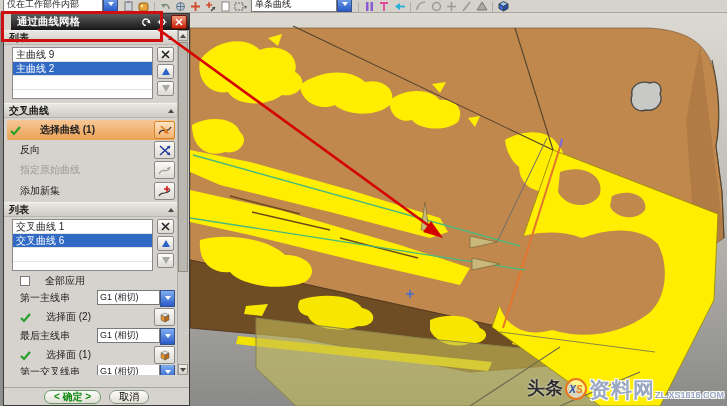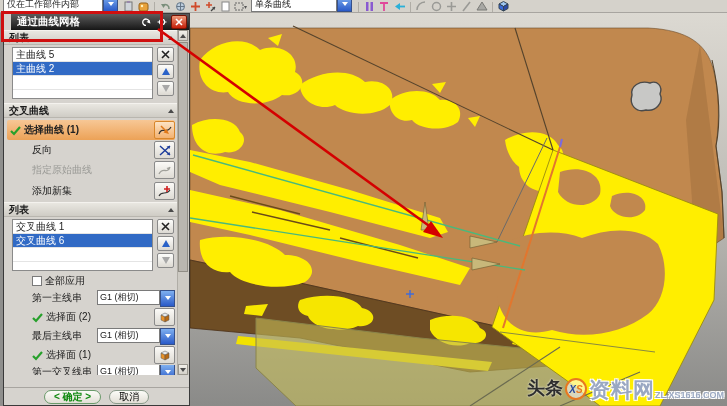--- a/index.html
+++ b/index.html
@@ -37,24 +37,24 @@
   .car-up{width:0;height:0;border-left:3px solid transparent;border-right:3px solid transparent;border-bottom:4px solid #4a4a4a;}
   .listwrap{height:56px;display:flex;padding:2px 2px 2px 8px;box-sizing:border-box;}
   .listbox{flex:1;background:#fff;border:1px solid #8a8a8a;overflow:hidden;}
   .lrow{height:13px;line-height:13px;padding-left:3px;border-bottom:1px solid #e4e4e4;white-space:nowrap;}
   .lrow.sel{background:#316ac5;color:#fff;}
   .lbtns{width:21px;display:flex;flex-direction:column;gap:2px;align-items:center;padding-left:2px;}
   .sb{width:17px;height:15px;border:1px solid #8a8a8a;border-radius:2px;
       background:linear-gradient(#fdfdfb,#dcd9d2);display:flex;align-items:center;justify-content:center;box-sizing:border-box;}
   .arr-up{width:0;height:0;border-left:4px solid transparent;border-right:4px solid transparent;border-bottom:7px solid #2a62c8;}
   .arr-dn{width:0;height:0;border-left:4px solid transparent;border-right:4px solid transparent;border-top:7px solid #a8a8a8;}
-  .row{height:20px;display:flex;align-items:center;padding:0 3px 0 8px;gap:3px;margin-left:20px;}
+  .row{height:20px;display:flex;align-items:center;padding:0 3px 0 16px;gap:15px;}
   .row .lbl{flex:1;white-space:nowrap;overflow:hidden;}
   .row.dis{color:#9a9a96;}
-  .selrow{height:20px;margin:2px 3px 0 3px;display:flex;align-items:center;gap:3px;padding-left:3px;
+  .selrow{height:20px;margin:2px 3px 0 3px;display:flex;align-items:center;gap:19px;padding-left:3px;
           background:linear-gradient(#f7c795,#eca257);border-radius:2px;}
   .selrow .lbl{flex:1;font-weight:bold;color:#222;}
   .ibtn{width:21px;height:18px;border:1px solid #8a8a8a;border-radius:2px;background:linear-gradient(#fbfaf7,#dedbd4);
         display:flex;align-items:center;justify-content:center;box-sizing:border-box;flex:0 0 auto;}
   .ibtn.hot{border:1px solid #d8862a;background:linear-gradient(#fde3c4,#f3b271);}
   .cb{width:10px;height:10px;background:#fff;border:1px solid #7a7a7a;box-sizing:border-box;}
   .dd{display:flex;flex:0 0 auto;}
   .dd .dfield{width:57px;height:13px;background:#fff;border:1px solid #7a7a7a;font-size:9px;
               line-height:13px;padding:0 2px;white-space:nowrap;overflow:hidden;}
   .dd .dbtn{width:13px;height:15px;background:linear-gradient(#7fb0f0,#2a5ac8);border:1px solid #35508a;
@@ -314,21 +314,21 @@
   </div>
 
   <div class="dbody">
 
     <div class="grp">
       <span>列表</span>
         <span class="car-up"></span>
     </div>
     <div class="listwrap">
       <div class="listbox">
-        <div class="lrow">主曲线 5</div>
+        <div class="lrow">主曲线 9</div>
         <div class="lrow sel">主曲线 2</div>
         <div class="lrow"></div>
         <div class="lrow"></div>
       </div>
       <div class="lbtns">
         <span class="sb">
             <svg width="9" height="9">
               <path d="M1,1 L8,8 M8,1 L1,8" stroke="#222" stroke-width="1.6"></path>
             </svg>
           </span>

